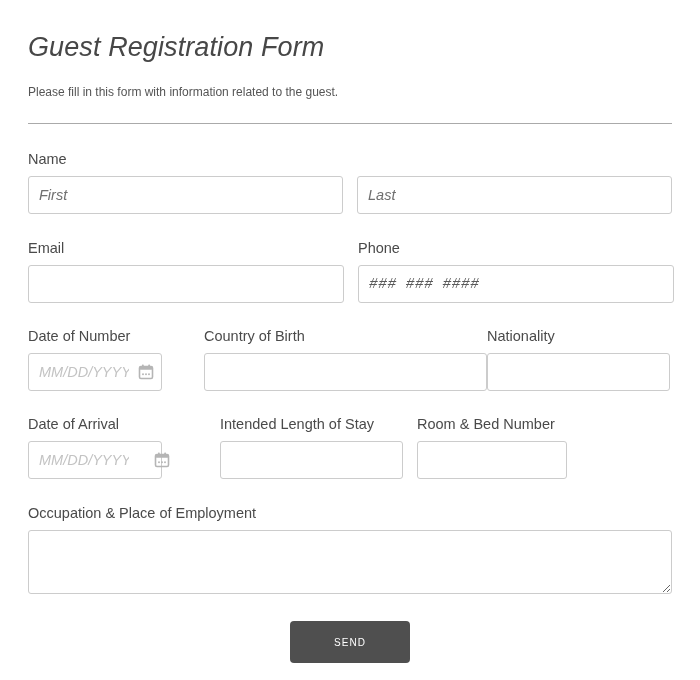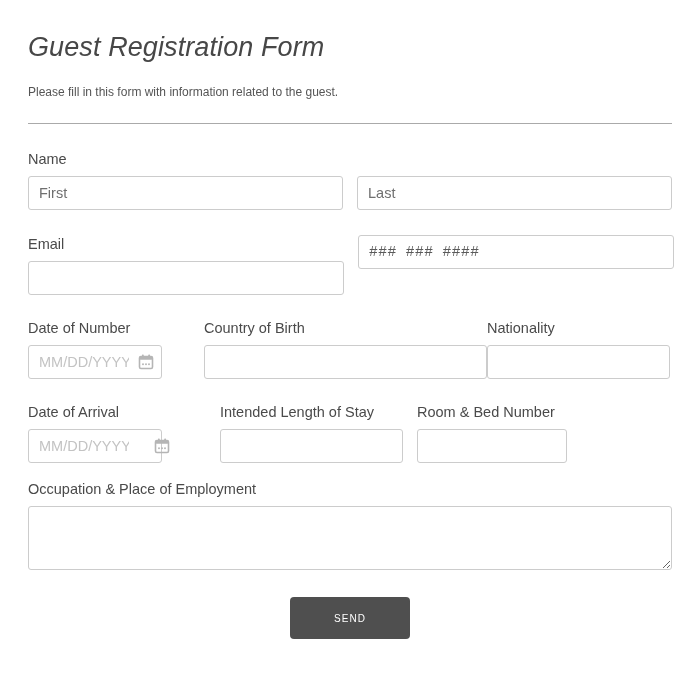--- a/index.html
+++ b/index.html
@@ -59,23 +59,24 @@
   }
   .txt {
     box-sizing: border-box;
     height: 34px;
     border: 1px solid #cccccc;
     border-radius: 3px;
     background: #ffffff;
     font-family: "Liberation Sans", sans-serif;
     font-size: 14.5px;
     color: #4c1d95;
-    padding: 4px 10px;
+    padding: 18px 10px;
     outline: none;
     display: block;
+    font-style: italic;
   }
   .txt::placeholder {
     color: #6f6f6f;
     opacity: 1;
   }
   .txt.empty-ph::placeholder { color: transparent; }
 
   .row { display: flex; }
 
   
@@ -120,21 +121,21 @@
     right: 8px;
     top: 50%;
     transform: translateY(-50%);
     width: 16px;
     height: 16px;
     display: block;
     pointer-events: auto;
   }
 
   
-  .occupation-block { margin-top: 17px; }
+  .occupation-block { margin-top: 25px; }
   .occupation-area {
     box-sizing: border-box;
     width: 644px;
     height: 64px;
     border: 1px solid #cccccc;
     border-radius: 3px;
     background: #ffffff;
     font-family: "Liberation Sans", sans-serif;
     font-size: 14.5px;
     color: #444444;
@@ -179,20 +180,21 @@
       <input class="txt" type="text" placeholder="Last" style="">
     </div>
   </div>
 
   <div class="row contact-row">
     <div class="col contact-col-email">
       <label class="field-label">Email</label>
       <input class="txt empty-ph" type="email" placeholder="" style="">
     </div>
     <div class="col contact-col-phone">
+      <label class="field-label">Phone</label>
       <input class="txt mono-ph" type="tel" placeholder="### ### ####" style="">
     </div>
   </div>
 
   <div class="row date-row">
     <div class="col col-dob">
       <label class="field-label">Date of Number</label>
       <div class="date-wrap">
         <input class="txt date-ph" type="text" placeholder="MM/DD/YYYY" style="">
         <span class="cal-icon">

